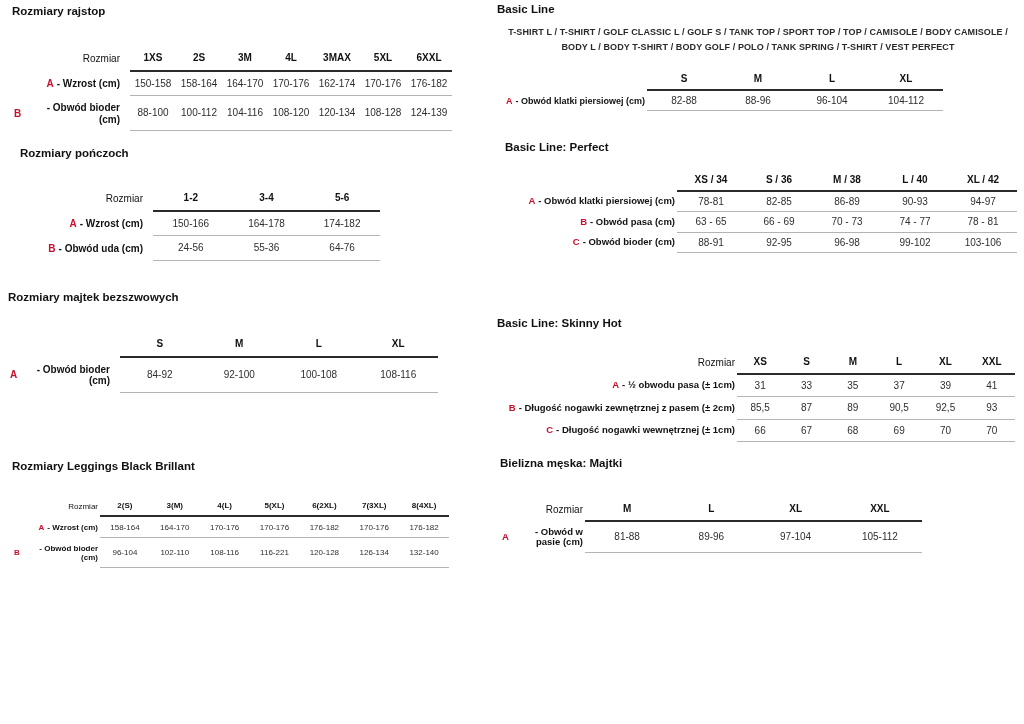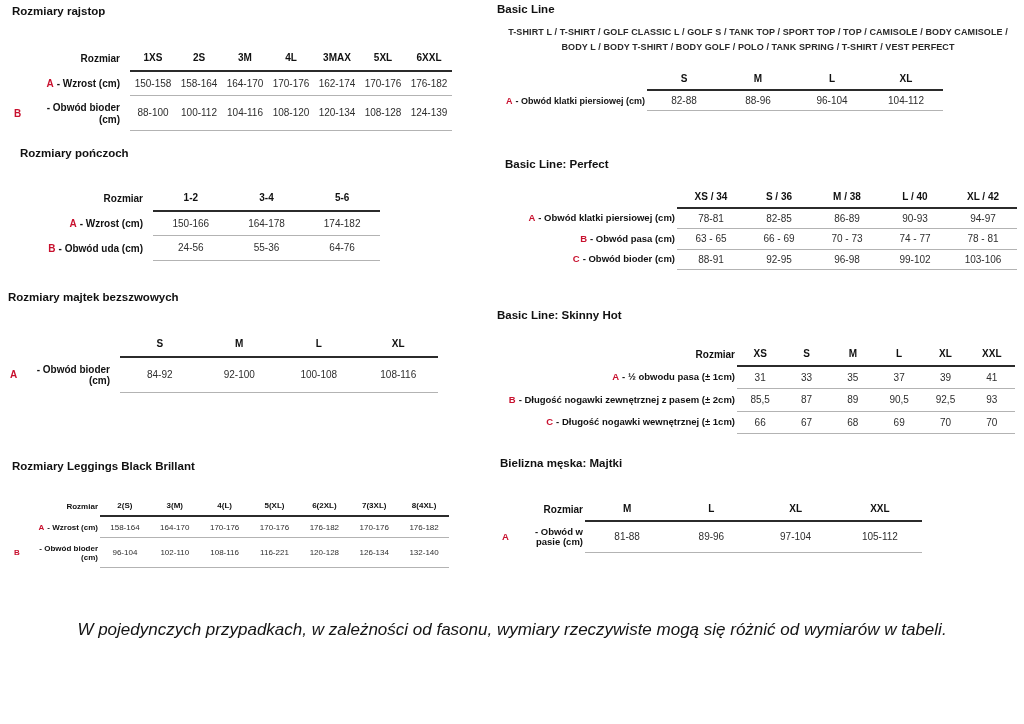--- a/index.html
+++ b/index.html
@@ -6,37 +6,37 @@
   body{font-family:"Liberation Sans", sans-serif; color:#1e1e1e;}
   #page{position:relative;width:1024px;height:724px;background:#fff;overflow:hidden;}
 
   .section{position:absolute;}
   .sec-title{font-size:11.5px;font-weight:700;color:#111;line-height:14px;white-space:nowrap;}
   .subtitle{font-size:9px;font-weight:700;color:#2a2a2a;text-align:center;line-height:15px;margin-top:9px;letter-spacing:0.1px;}
 
   .tbl{display:grid;}
   .cell{display:flex;align-items:center;justify-content:center;
         font-size:10px;color:#2e2e2e;padding:6px 2px;line-height:1.15;}
-  .corner{justify-content:flex-end;font-weight:700;color:#111;padding-right:10px;text-align:center;}
+  .corner{justify-content:flex-end;font-weight:400;color:#111;padding-right:10px;text-align:center;}
   .head{font-weight:700;color:#111;border-bottom:2px solid #2b2b2b;}
   .label{justify-content:flex-end;font-weight:700;color:#111;padding-right:10px;text-align:right;}
   .val{border-bottom:1px solid #b3b3b3;}
   .red{color:#c8102e;margin-right:3px;}
 
   
   .s1{left:12px;top:4px;width:440px;}   .s1 .tbl{margin-top:28px;}
   .s2{left:12px;top:146px;width:360px;margin-left:8px;} .s2 .tbl{margin-top:26px;}
   .s3{left:8px;top:290px;width:430px;}  .s3 .tbl{margin-top:28px;}
   .s4{left:12px;top:459px;width:437px;} .s4 .tbl{margin-top:22px;}
   .s4 .cell{font-size:8px;padding:5.5px 2px;}
   .s5{left:497px;top:2px;width:522px;}  .s5 .tbl{margin-top:14px;width:446px;}
   .s5 .cell{padding:4px 2px;} .s5 .label{font-size:9px;}
-  .s6{left:505px;top:157px;width:512px;}.s6 .tbl{margin-top:16px;}
+  .s6{left:505px;top:140px;width:512px;}.s6 .tbl{margin-top:16px;}
   .s6 .cell{padding:4px 2px;} .s6 .label{font-size:9.5px;}
-  .s7{left:497px;top:308px;width:518px;}.s7 .tbl{margin-top:21px;}
+  .s7{left:497px;top:316px;width:518px;}.s7 .tbl{margin-top:21px;}
   .s7 .cell{padding:5px 2px;} .s7 .label{font-size:9.5px;}
   .s8{left:500px;top:456px;width:422px;}.s8 .tbl{margin-top:28px;}
   .s8 .cell{padding:5px 2px;} .s8 .label{font-size:9.5px;}
 
   .footnote{position:absolute;left:0;top:620px;width:1024px;text-align:center;
             font-size:17px;font-style:italic;color:#141414;}
 </style>
 </head>
 <body>
 
@@ -226,15 +226,14 @@
         <div class="cell head">XL</div>
         <div class="cell head">XXL</div>
         <div class="cell label"><span class="red">A</span>- Obwód w pasie (cm)</div>
         <div class="cell val">81-88</div>
         <div class="cell val">89-96</div>
         <div class="cell val">97-104</div>
         <div class="cell val">105-112</div>
       </div>
   </div>
 
-  <div class="footnote">W pojedynczych przypadkach, w zależności od fasonu, wymiary rzeczywiste mogą się różnić od wymiarów w tabeli.</div>
 
 </div>
 
 </body></html>

